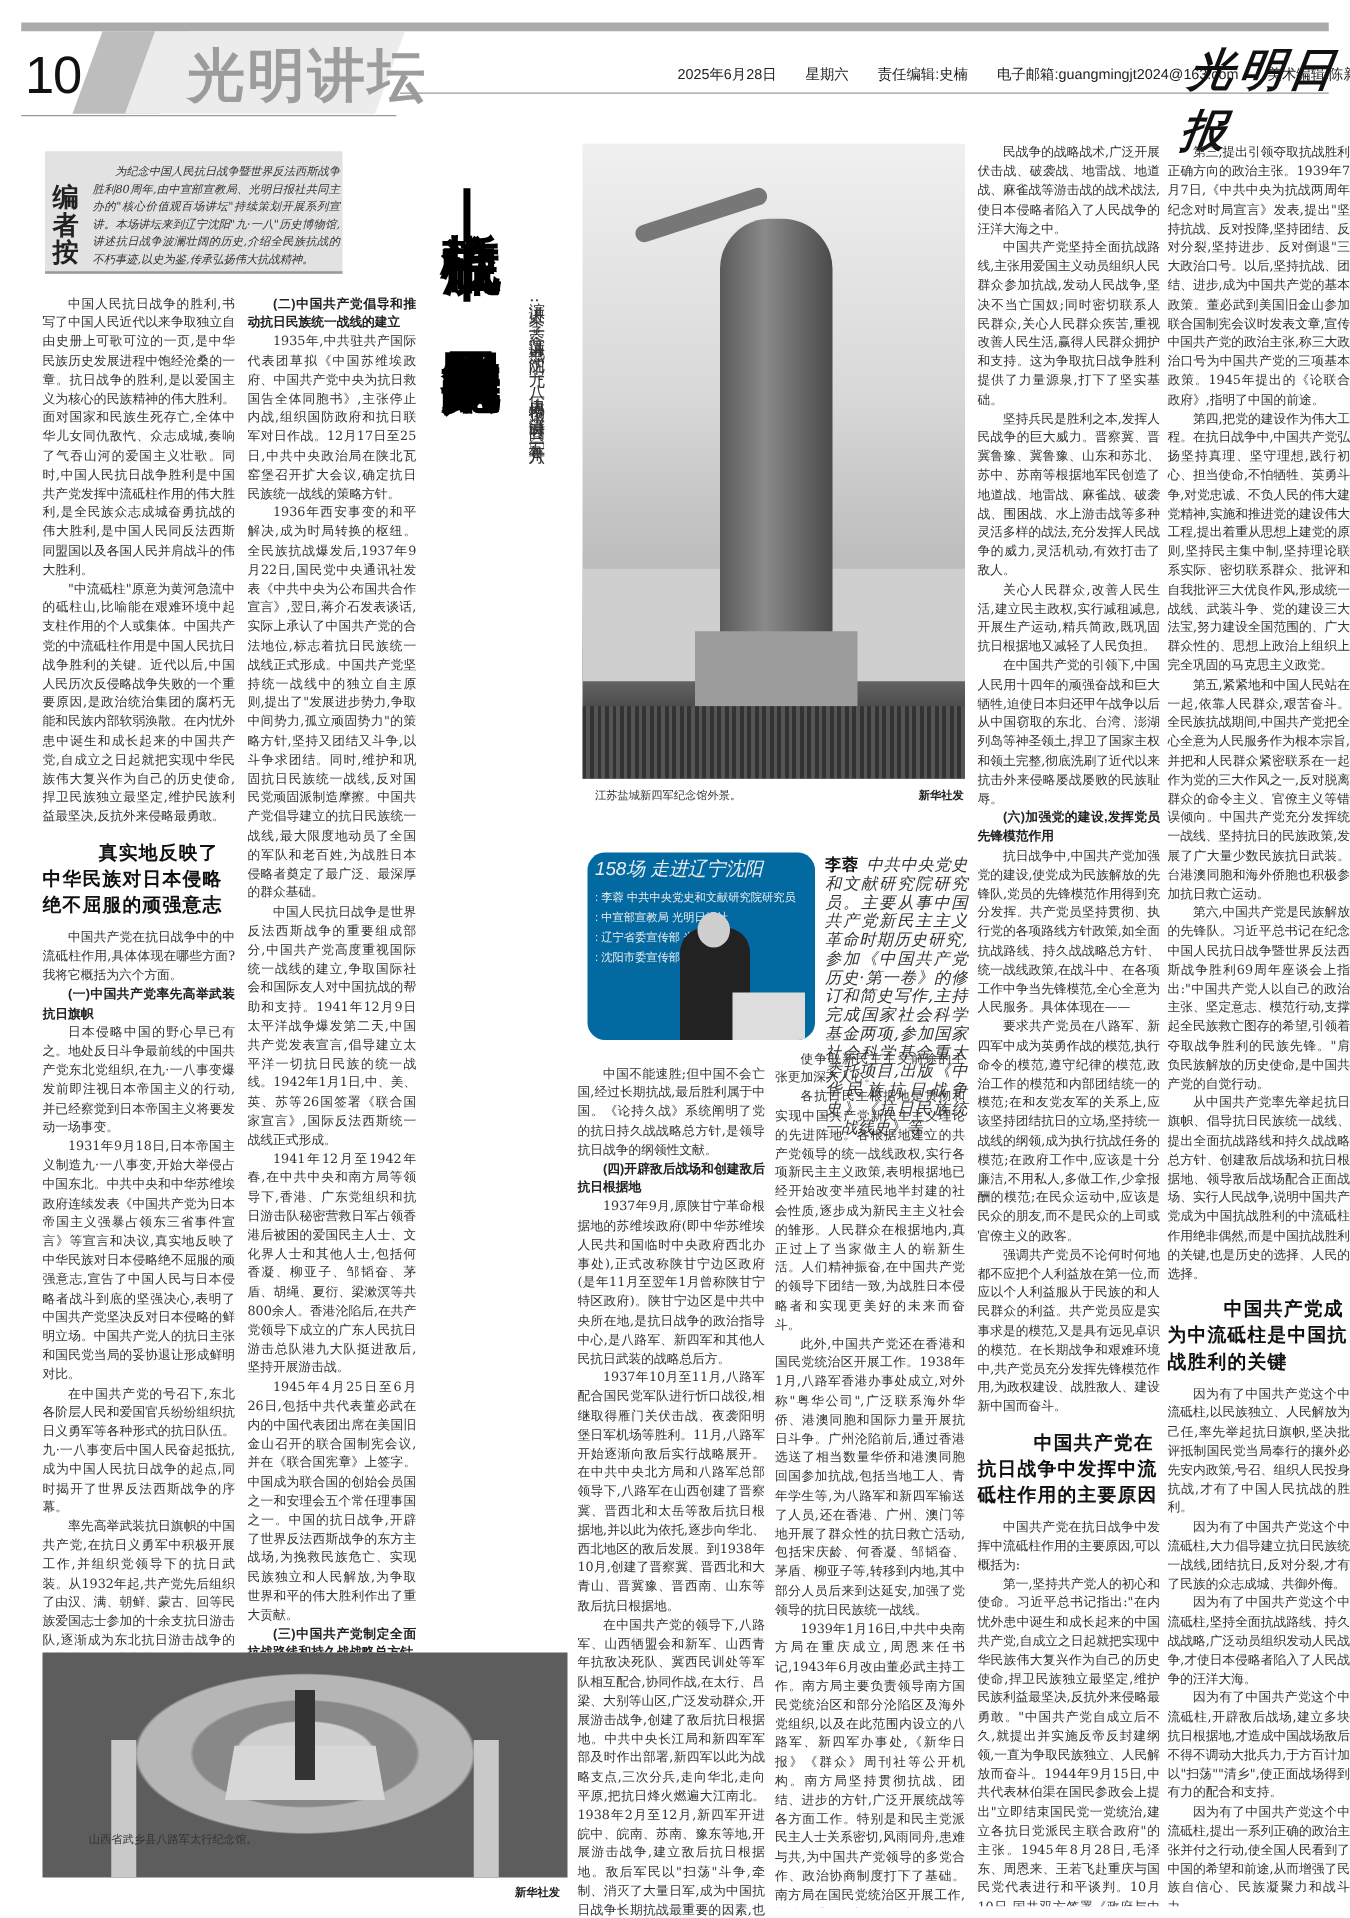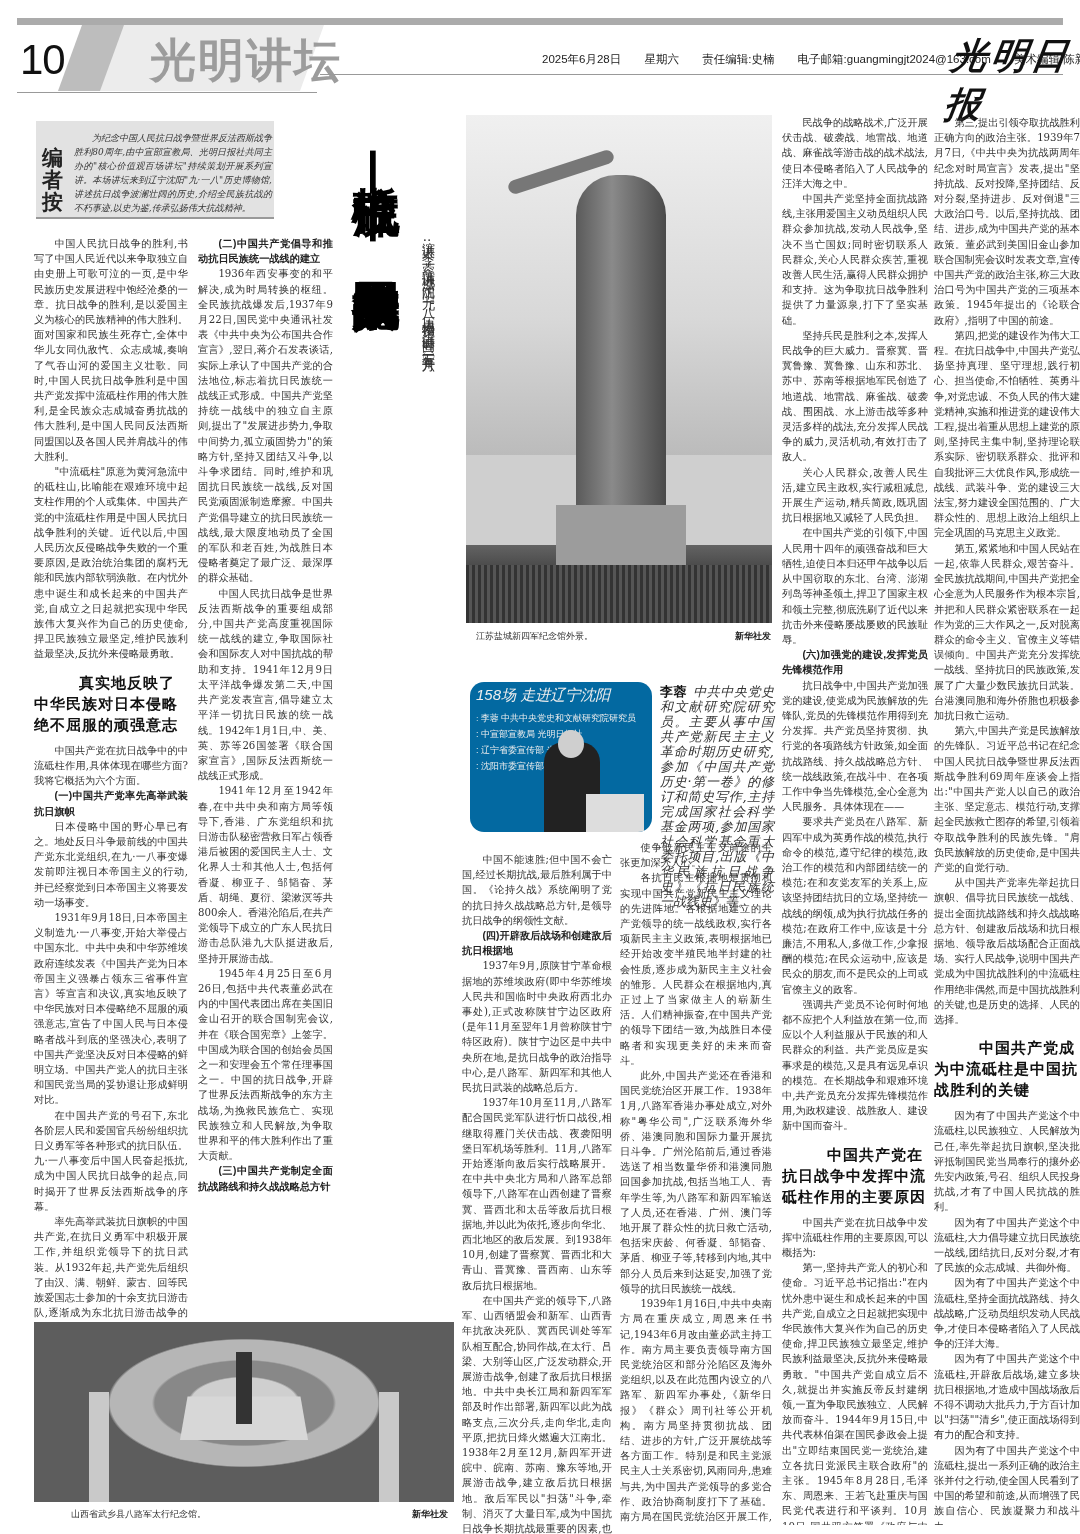--- a/index.html
+++ b/index.html
@@ -98,41 +98,42 @@
   <p class="sub">(一)中国共产党率先高举武装抗日旗帜</p>
   <p>日本侵略中国的野心早已有之。地处反日斗争最前线的中国共产党东北党组织,在九·一八事变爆发前即注视日本帝国主义的行动,并已经察觉到日本帝国主义将要发动一场事变。</p>
   <p>1931年9月18日,日本帝国主义制造九·一八事变,开始大举侵占中国东北。中共中央和中华苏维埃政府连续发表《中国共产党为日本帝国主义强暴占领东三省事件宣言》等宣言和决议,真实地反映了中华民族对日本侵略绝不屈服的顽强意志,宣告了中国人民与日本侵略者战斗到底的坚强决心,表明了中国共产党坚决反对日本侵略的鲜明立场。中国共产党人的抗日主张和国民党当局的妥协退让形成鲜明对比。</p>
   <p>在中国共产党的号召下,东北各阶层人民和爱国官兵纷纷组织抗日义勇军等各种形式的抗日队伍。九·一八事变后中国人民奋起抵抗,成为中国人民抗日战争的起点,同时揭开了世界反法西斯战争的序幕。</p>
   <p>率先高举武装抗日旗帜的中国共产党,在抗日义勇军中积极开展工作,并组织党领导下的抗日武装。从1932年起,共产党先后组织了由汉、满、朝鲜、蒙古、回等民族爱国志士参加的十余支抗日游击队,逐渐成为东北抗日游击战争的主力,并发展为东北人民革命军、东北抗日联军等武装。1936年2月,东北各抗日武装统编为东北抗日联军。</p>
 
 </div>
 
 <div class="col c2">
   <p class="sub">(二)中国共产党倡导和推动抗日民族统一战线的建立</p>
+  <p>1935年,中共驻共产国际代表团草拟《中国苏维埃政府、中国共产党中央为抗日救国告全体同胞书》,主张停止内战,组织国防政府和抗日联军对日作战。12月17日至25日,中共中央政治局在陕北瓦窑堡召开扩大会议,确定抗日民族统一战线的策略方针。</p>
   <p>1936年西安事变的和平解决,成为时局转换的枢纽。全民族抗战爆发后,1937年9月22日,国民党中央通讯社发表《中共中央为公布国共合作宣言》,翌日,蒋介石发表谈话,实际上承认了中国共产党的合法地位,标志着抗日民族统一战线正式形成。中国共产党坚持统一战线中的独立自主原则,提出了"发展进步势力,争取中间势力,孤立顽固势力"的策略方针,坚持又团结又斗争,以斗争求团结。同时,维护和巩固抗日民族统一战线,反对国民党顽固派制造摩擦。中国共产党倡导建立的抗日民族统一战线,最大限度地动员了全国的军队和老百姓,为战胜日本侵略者奠定了最广泛、最深厚的群众基础。</p>
   <p>中国人民抗日战争是世界反法西斯战争的重要组成部分,中国共产党高度重视国际统一战线的建立,争取国际社会和国际友人对中国抗战的帮助和支持。1941年12月9日太平洋战争爆发第二天,中国共产党发表宣言,倡导建立太平洋一切抗日民族的统一战线。1942年1月1日,中、美、英、苏等26国签署《联合国家宣言》,国际反法西斯统一战线正式形成。</p>
   <p>1941年12月至1942年春,在中共中央和南方局等领导下,香港、广东党组织和抗日游击队秘密营救日军占领香港后被困的爱国民主人士、文化界人士和其他人士,包括何香凝、柳亚子、邹韬奋、茅盾、胡绳、夏衍、梁漱溟等共800余人。香港沦陷后,在共产党领导下成立的广东人民抗日游击总队港九大队挺进敌后,坚持开展游击战。</p>
   <p>1945年4月25日至6月26日,包括中共代表董必武在内的中国代表团出席在美国旧金山召开的联合国制宪会议,并在《联合国宪章》上签字。中国成为联合国的创始会员国之一和安理会五个常任理事国之一。中国的抗日战争,开辟了世界反法西斯战争的东方主战场,为挽救民族危亡、实现民族独立和人民解放,为争取世界和平的伟大胜利作出了重大贡献。</p>
   <p class="sub">(三)中国共产党制定全面抗战路线和持久战战略总方针</p>
 
 </div>
 
 <div class="photo photo-statue">
   <div class="statue-building"></div>
   <div class="statue-trumpet"></div>
   <div class="statue-body"></div>
   <div class="statue-pedestal"></div>
   <div class="statue-trees"></div>
 </div>
 <div class="caption" style="left:476px;top:630px;text-align:right;">江苏盐城新四军纪念馆外景。</div>
 <div class="credit" style="left:735px;top:630px;">新华社发</div>
 
 <div class="photo photo-speaker">
   <div class="banner-line" style="top:4px;font-size:15px;font-style:italic;">158场  走进辽宁沈阳</div>
-  <div class="banner-line" style="top:30px;font-size:9px;font-family:Liberation Serif, serif;">: 李蓉  中共中央党史和文献研究院研究员</div>
+  <div class="banner-line" style="top:30px;font-size:9px;">: 李蓉  中共中央党史和文献研究院研究员</div>
   <div class="banner-line" style="top:46px;font-size:9px;">: 中宣部宣教局  光明日报社</div>
   <div class="banner-line" style="top:62px;font-size:9px;">: 辽宁省委宣传部  光明日</div>
   <div class="banner-line" style="top:78px;font-size:9px;">: 沈阳市委宣传部  辽宁  视台</div>
   <div class="speaker-fig"></div>
   <div class="speaker-head"></div>
   <div class="podium"></div>
 </div>
 
 <div class="bio">
   <b>李蓉</b><span>中共中央党史和文献研究院研究员。主要从事中国共产党新民主主义革命时期历史研究,参加《中国共产党历史·第一卷》的修订和简史写作,主持完成国家社会科学基金两项,参加国家社会科学基金重大委托项目,出版《中华民族抗日战争史》《抗日民族统一战线史》等。</span>
@@ -185,14 +186,14 @@
   <p>因为有了中国共产党这个中流砥柱,提出一系列正确的政治主张并付之行动,使全国人民看到了中国的希望和前途,从而增强了民族自信心、民族凝聚力和战斗力。</p>
 
 </div>
 
 <div class="photo photo-aerial">
   <div class="aerial-path"></div>
   <div class="aerial-path r"></div>
   <div class="aerial-plaza"></div>
   <div class="aerial-monument"></div>
 </div>
-<div class="caption" style="left:38px;top:1508px;padding-left:33px;">山西省武乡县八路军太行纪念馆。</div>
+<div class="caption" style="left:38px;top:1465px;padding-left:33px;">山西省武乡县八路军太行纪念馆。</div>
 <div class="credit" style="left:412px;top:1508px;">新华社发</div>
 
 </body></html>

